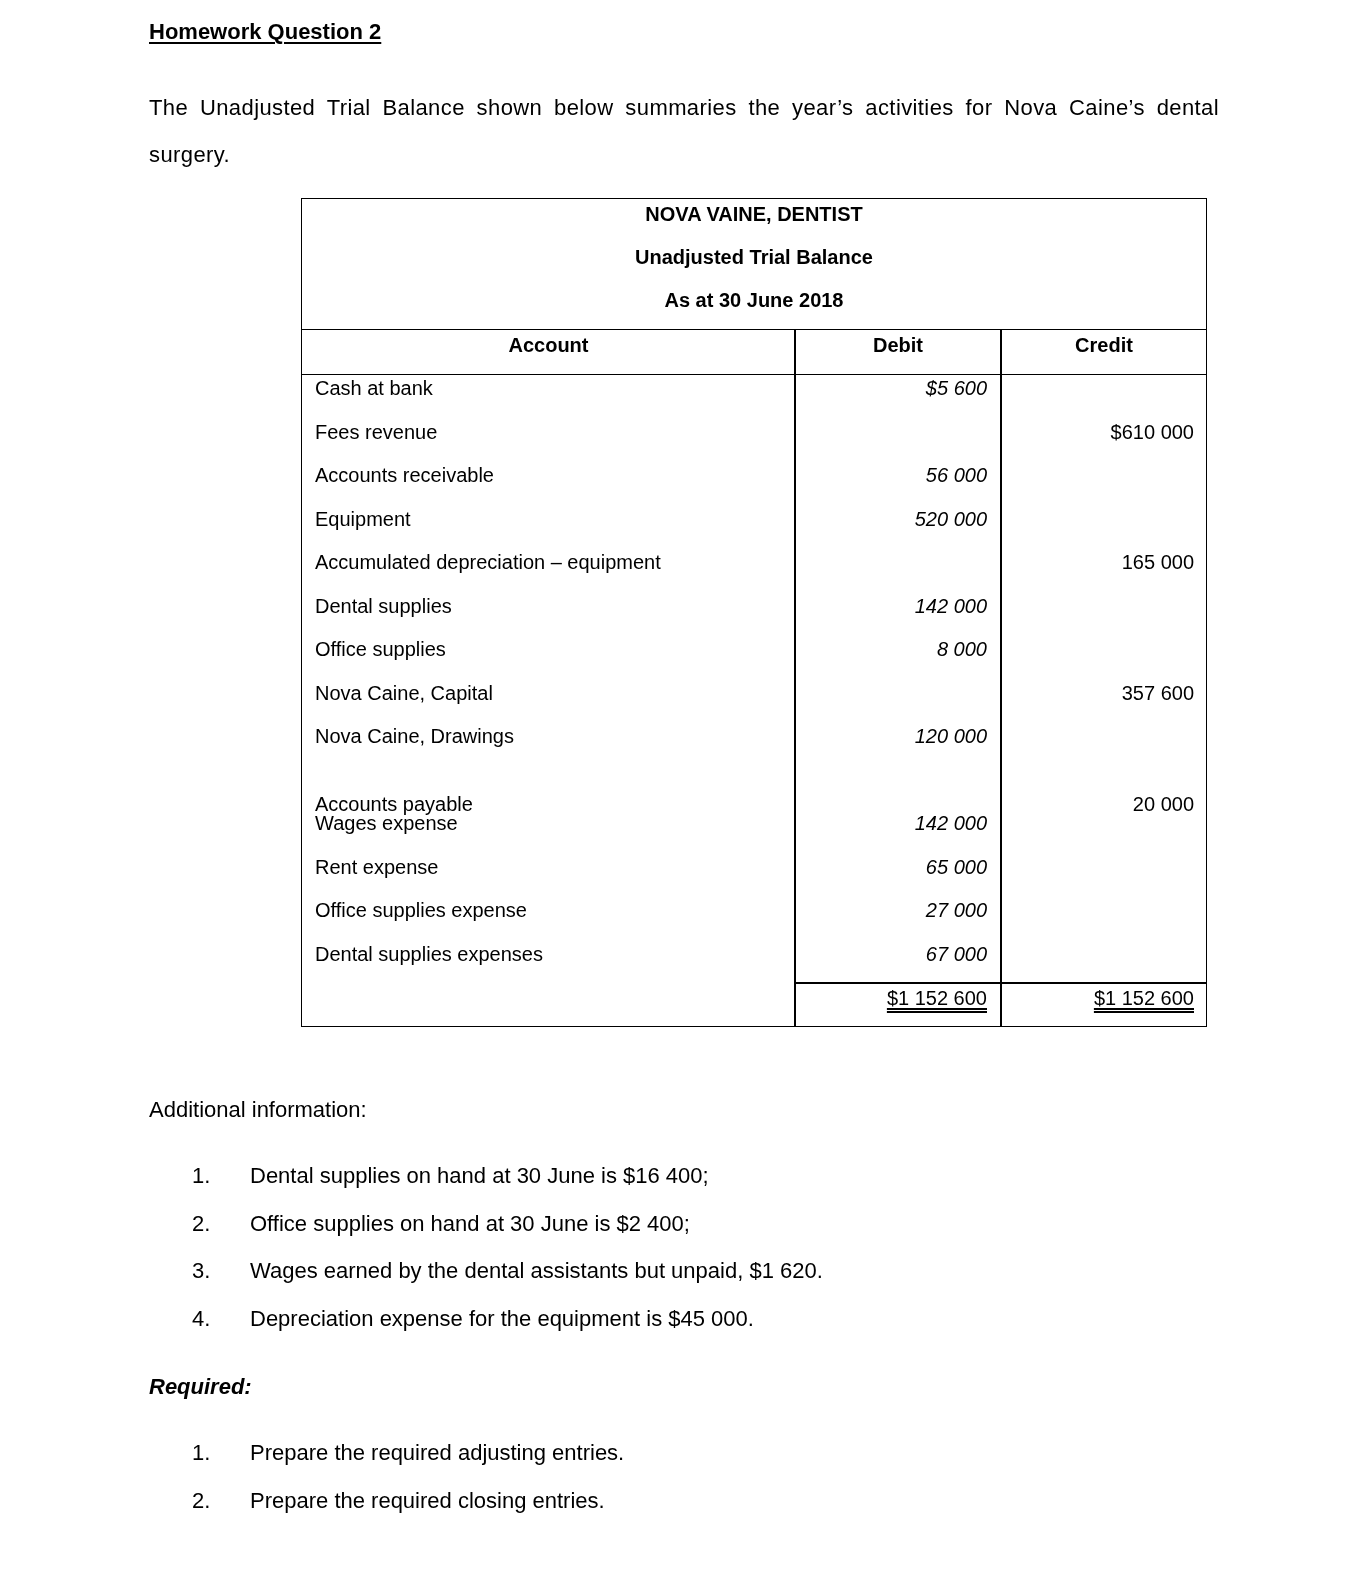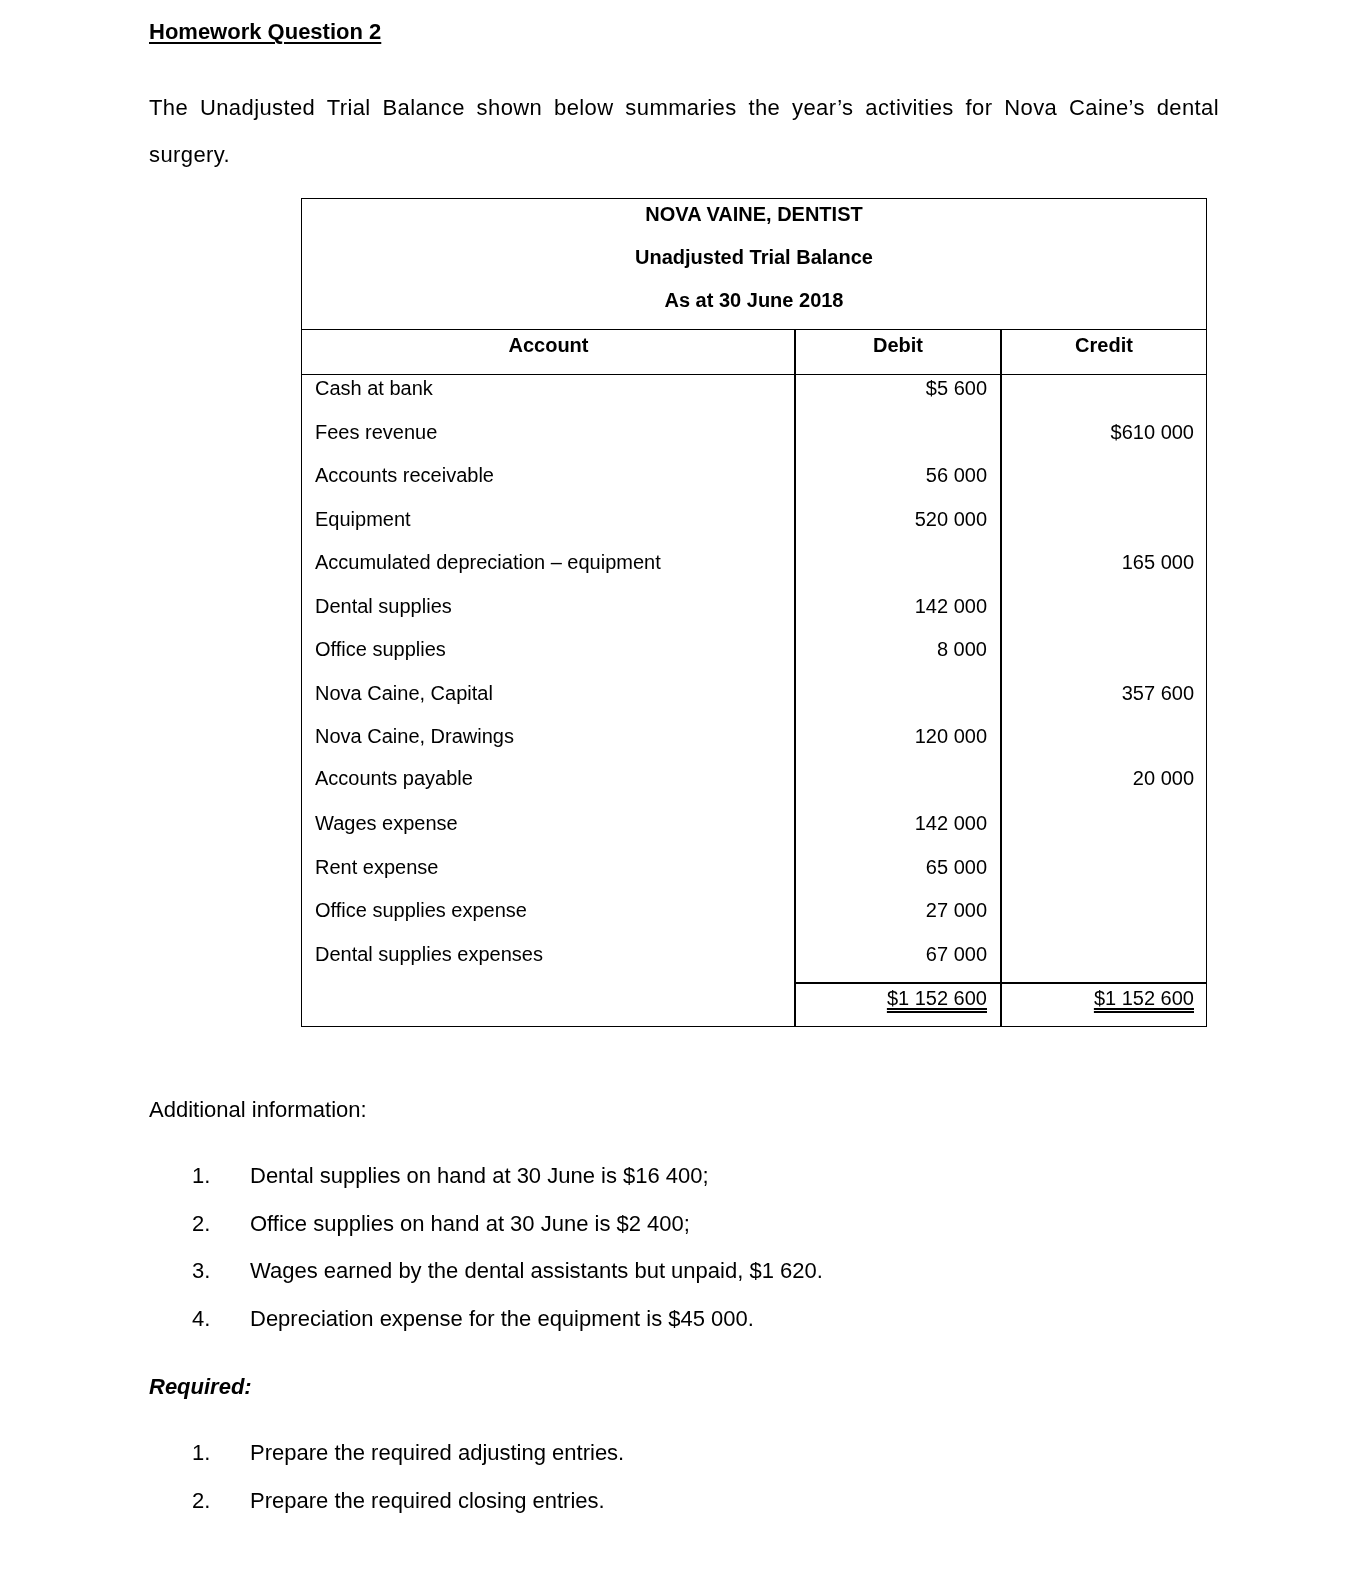--- a/index.html
+++ b/index.html
@@ -6,21 +6,21 @@
   body { width:1372px; height:1590px; position:relative; font-family:"Liberation Sans", sans-serif; color:#000; }
   .title { position:absolute; left:149px; top:19px; font-size:22px; font-weight:bold; text-decoration:underline; text-underline-offset:3px; }
   .intro { position:absolute; left:149px; top:84px; width:1070px; font-size:22px; line-height:47px; letter-spacing:0.4px; text-align:justify; text-align-last:left; }
   .tb { position:absolute; left:301px; top:198px; width:906px; height:829px; border:1.5px solid #000; box-sizing:border-box; }
   .tb-head { position:absolute; left:0; top:0; width:100%; height:131px; border-bottom:1.5px solid #000; box-sizing:border-box; text-align:center; font-weight:bold; font-size:20px; }
   .tb-head div { position:absolute; left:0; width:100%; }
   .col-line { position:absolute; top:131px; width:1.5px; background:#000; }
   .col-hdr { position:absolute; top:131px; height:45px; border-bottom:1.5px solid #000; box-sizing:border-box; font-weight:bold; font-size:20px; text-align:center; line-height:30px; }
   .row { position:absolute; left:0; width:100%; height:43px; font-size:20px; }
   .row .acc { position:absolute; left:13px; top:0;text-align:center; }
-  .row .dr { position:absolute; right:219px; top:0; text-align:center; }
+  .row .dr { position:absolute; right:219px; top:0; text-align:center;font-style:italic; }
   .row .cr { position:absolute; right:12px; top:0; text-align:left; }
   .total-line { position:absolute; left:493px; top:783px; width:412px; height:1.5px; background:#000; }
   .total { position:absolute; top:788px; font-size:20px; text-decoration:underline double; text-underline-offset:3px; }
   .addl { position:absolute; left:149px; top:1097px; font-size:22px; }
   .list { position:absolute; left:192px; font-size:22px; }
   .list .num { position:absolute; left:0; }
   .list .txt { position:absolute; left:58px; white-space:nowrap; }
   .required { position:absolute; left:149px; top:1374px; font-size:22px; font-weight:bold; font-style:italic; }
 </style>
 </head>
@@ -82,21 +82,21 @@
       <div class="row" style="top: 482.5px;">
         <span class="acc">Nova Caine, Capital</span>
         <span class="dr"></span>
         <span class="cr">357 600</span>
       </div>
       <div class="row" style="top: 526px;">
         <span class="acc">Nova Caine, Drawings</span>
         <span class="dr">120 000</span>
         <span class="cr"></span>
       </div>
-      <div class="row" style="top: 568px;">
+      <div class="row" style="top: 594px;">
         <span class="acc">Accounts payable</span>
         <span class="dr"></span>
         <span class="cr">20 000</span>
       </div>
       <div class="row" style="top: 613px;">
         <span class="acc">Wages expense</span>
         <span class="dr">142 000</span>
         <span class="cr"></span>
       </div>
       <div class="row" style="top: 656.5px;">

